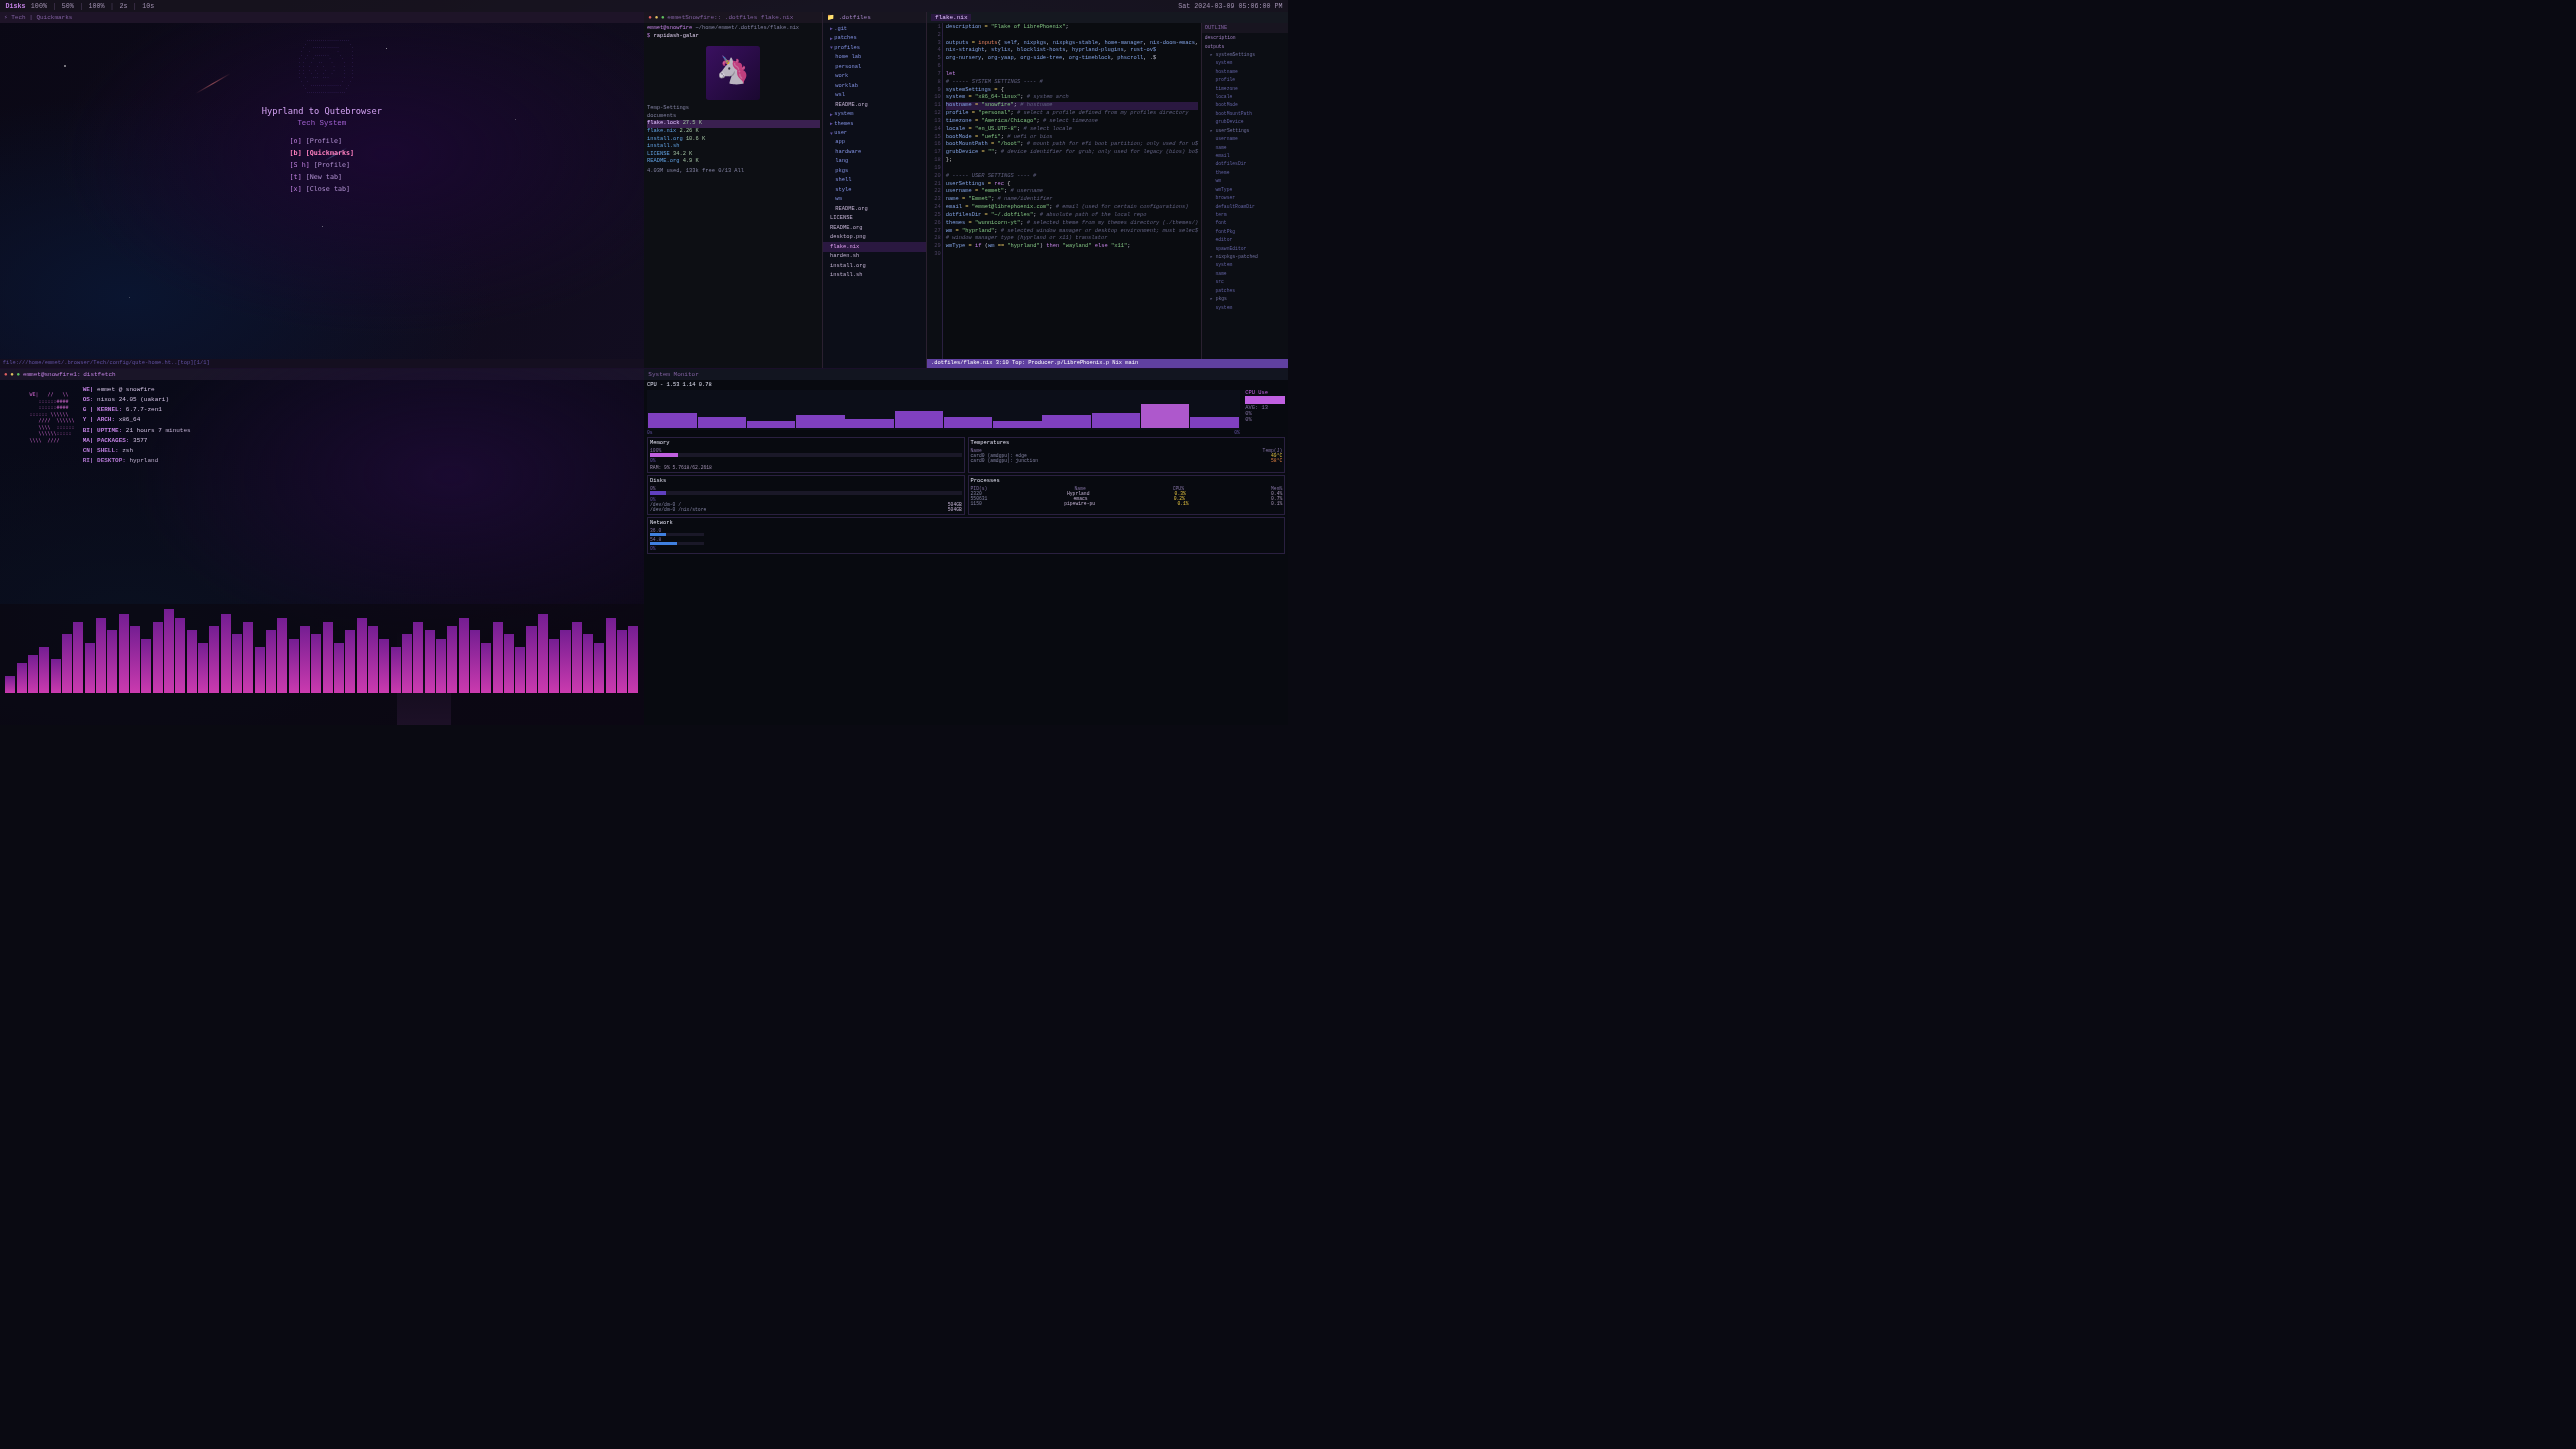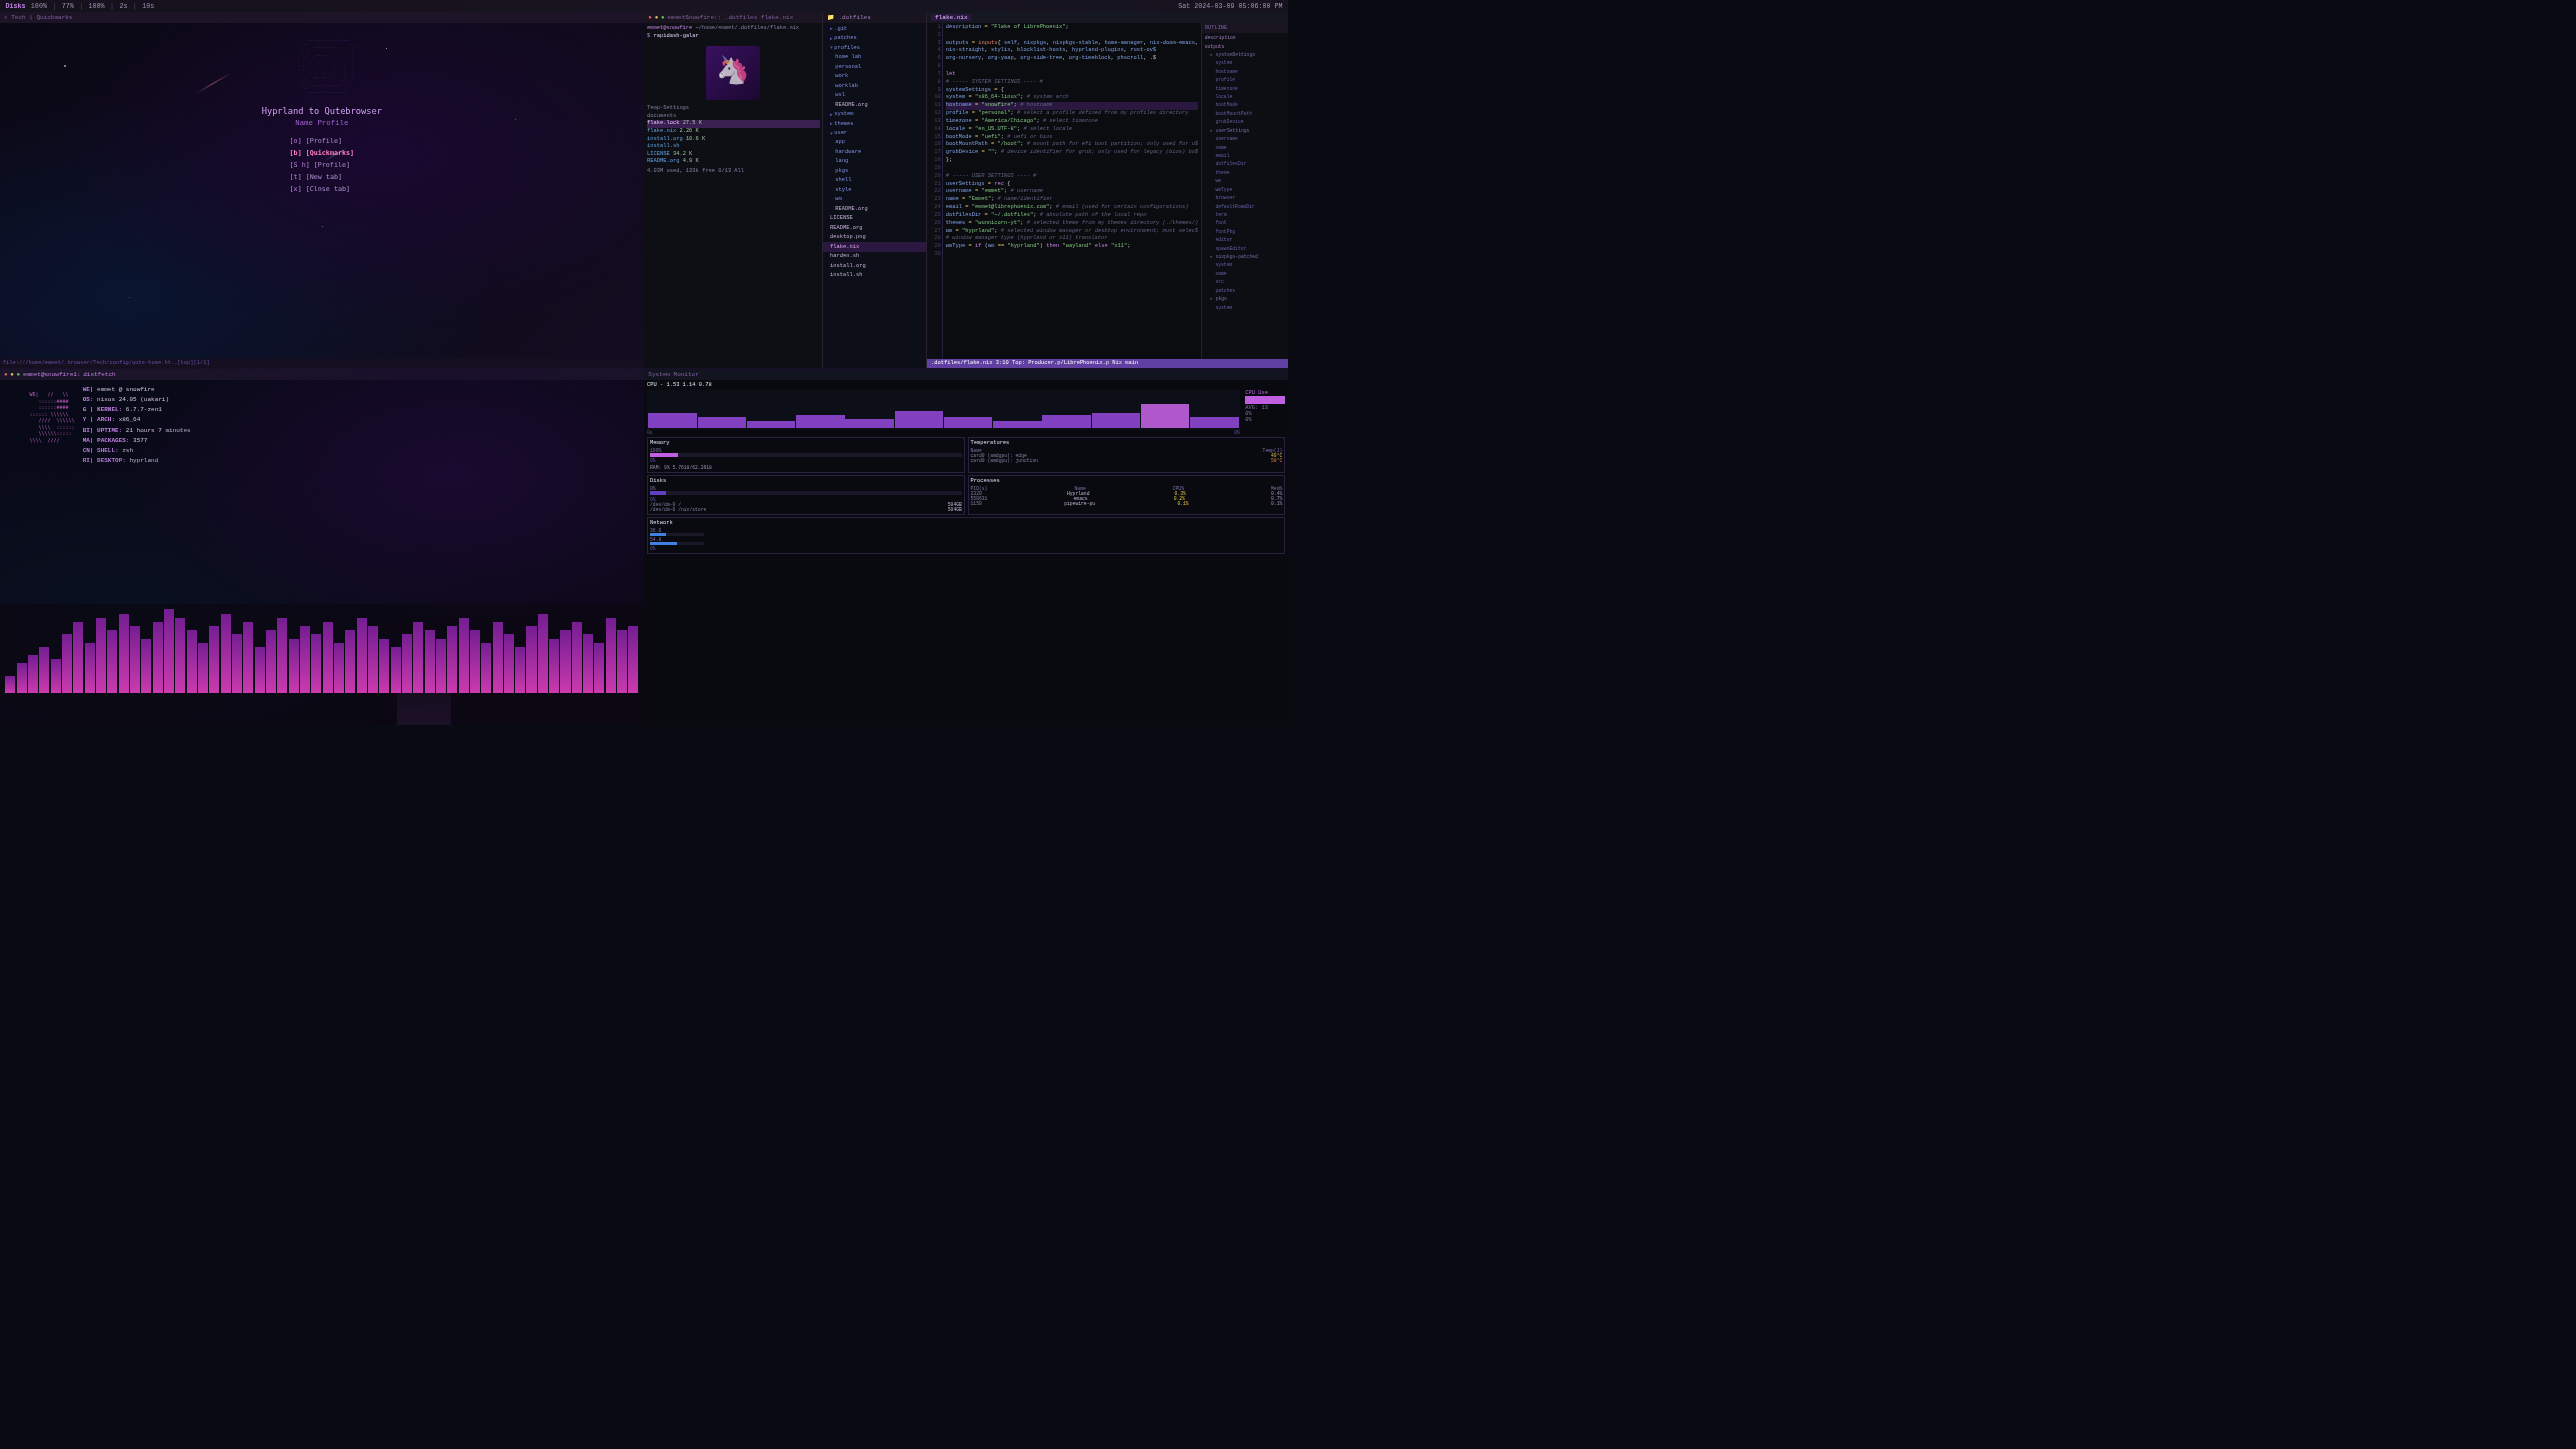--- a/index.html
+++ b/index.html
@@ -425,21 +425,21 @@
   </style>
 </head>
 <body>
 
 <div class="bg-wallpaper"></div>
 
 <div class="statusbar">
   <span class="brand">Disks</span>
   <span>100%</span>
   <span class="dim">|</span>
-  <span>77%</span>
+  <span>50%</span>
   <span class="dim">|</span>
   <span>100%</span>
   <span class="dim">|</span>
   <span>2s</span>
   <span class="dim">|</span>
   <span>10s</span>
   <span class="right">Sat 2024-03-09 05:06:00 PM</span>
 </div>
 
 <div class="quad-container">
@@ -473,21 +473,21 @@
     · ·  ·  ·    ·   ·    ·   ·
     · ·   ·  ·  ·   ·     ·   ·
     ·  ·   ···  ···       ·   ·
      ·  ·                ·   ·
       ·   ···············   ·
        ·                   ·
         ···················
       </div>
 
       <div class="browser-title">Hyprland to Qutebrowser</div>
-      <div class="browser-subtitle">Name Profile</div>
+      <div class="browser-subtitle">Tech System</div>
 
       <div class="browser-menu">
         <div class="menu-item">
           <span class="bracket">[o]</span> <span class="label">[Profile]</span>
         </div>
         <div class="menu-item">
           <span class="bracket active">[b]</span> <span class="active">[Quickmarks]</span>
         </div>
         <div class="menu-item">
           <span class="bracket">[S h]</span> <span class="label">[Profile]</span>

